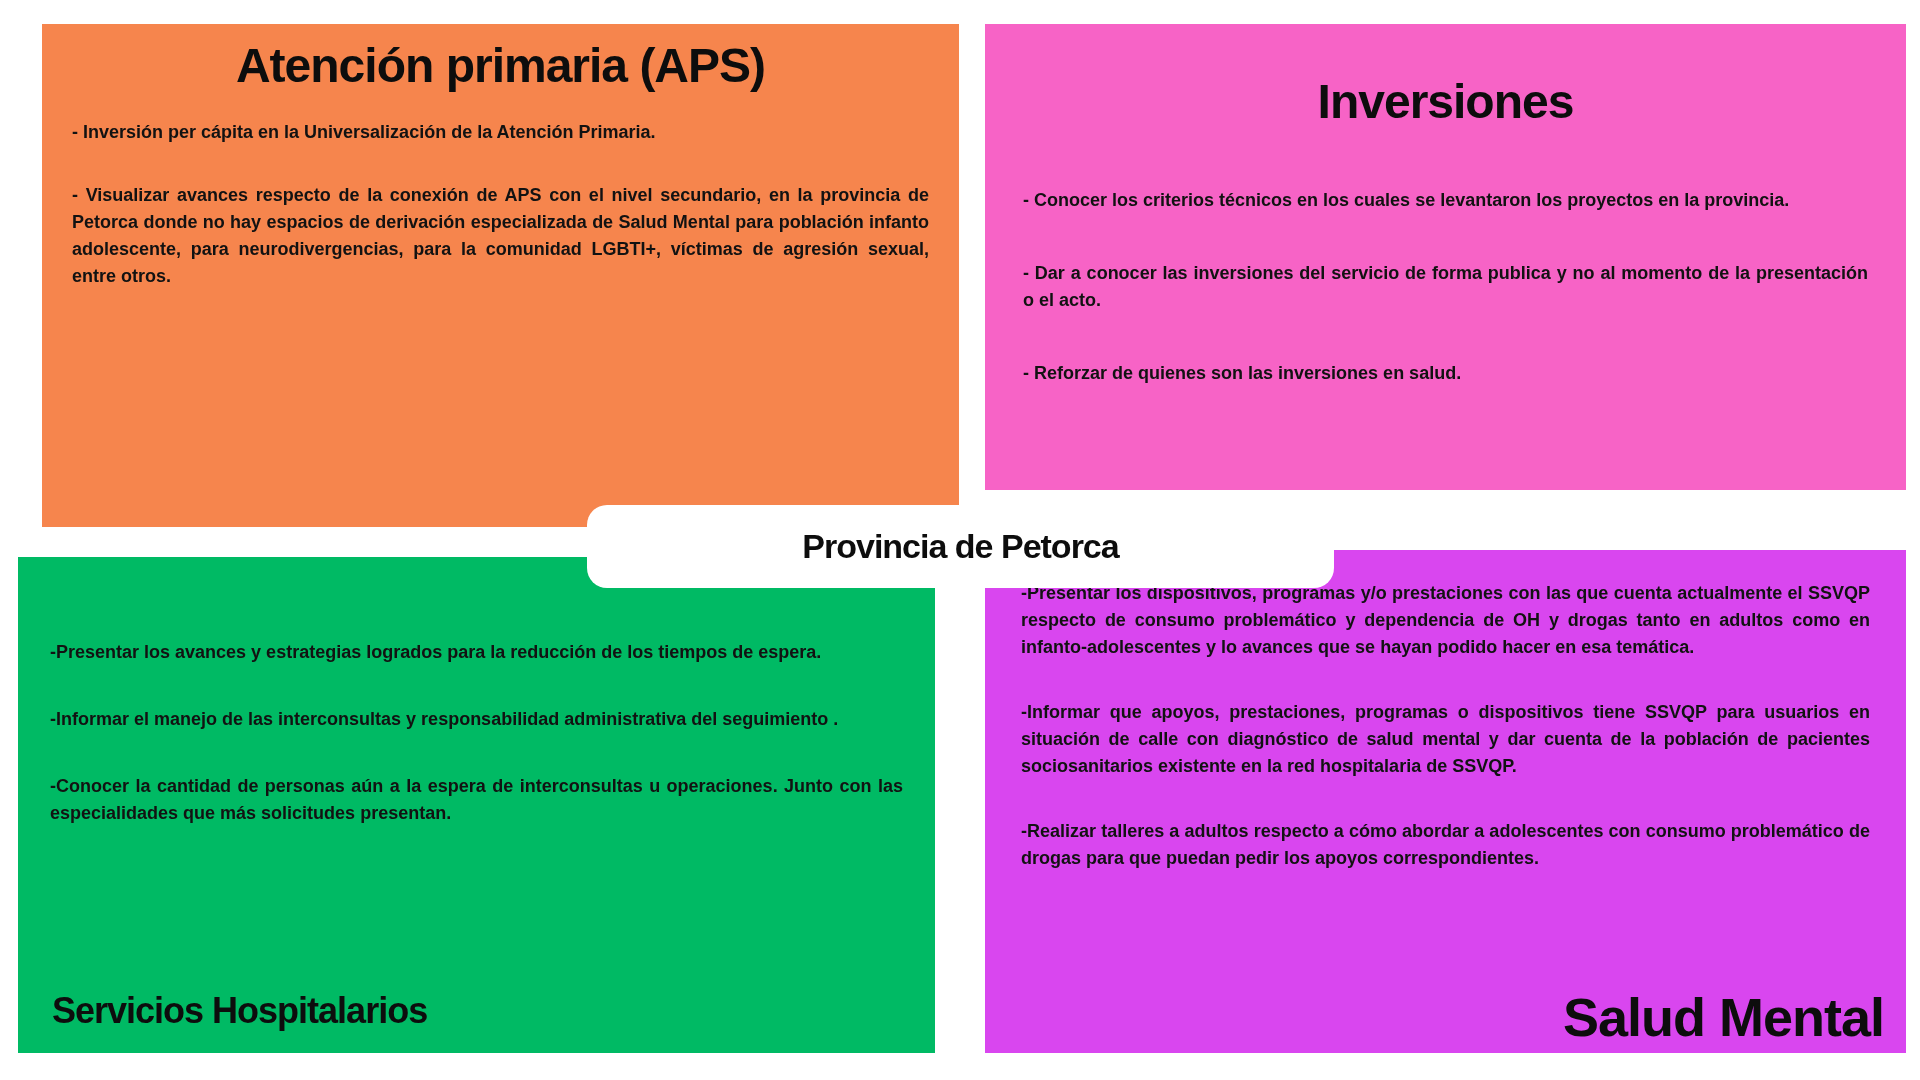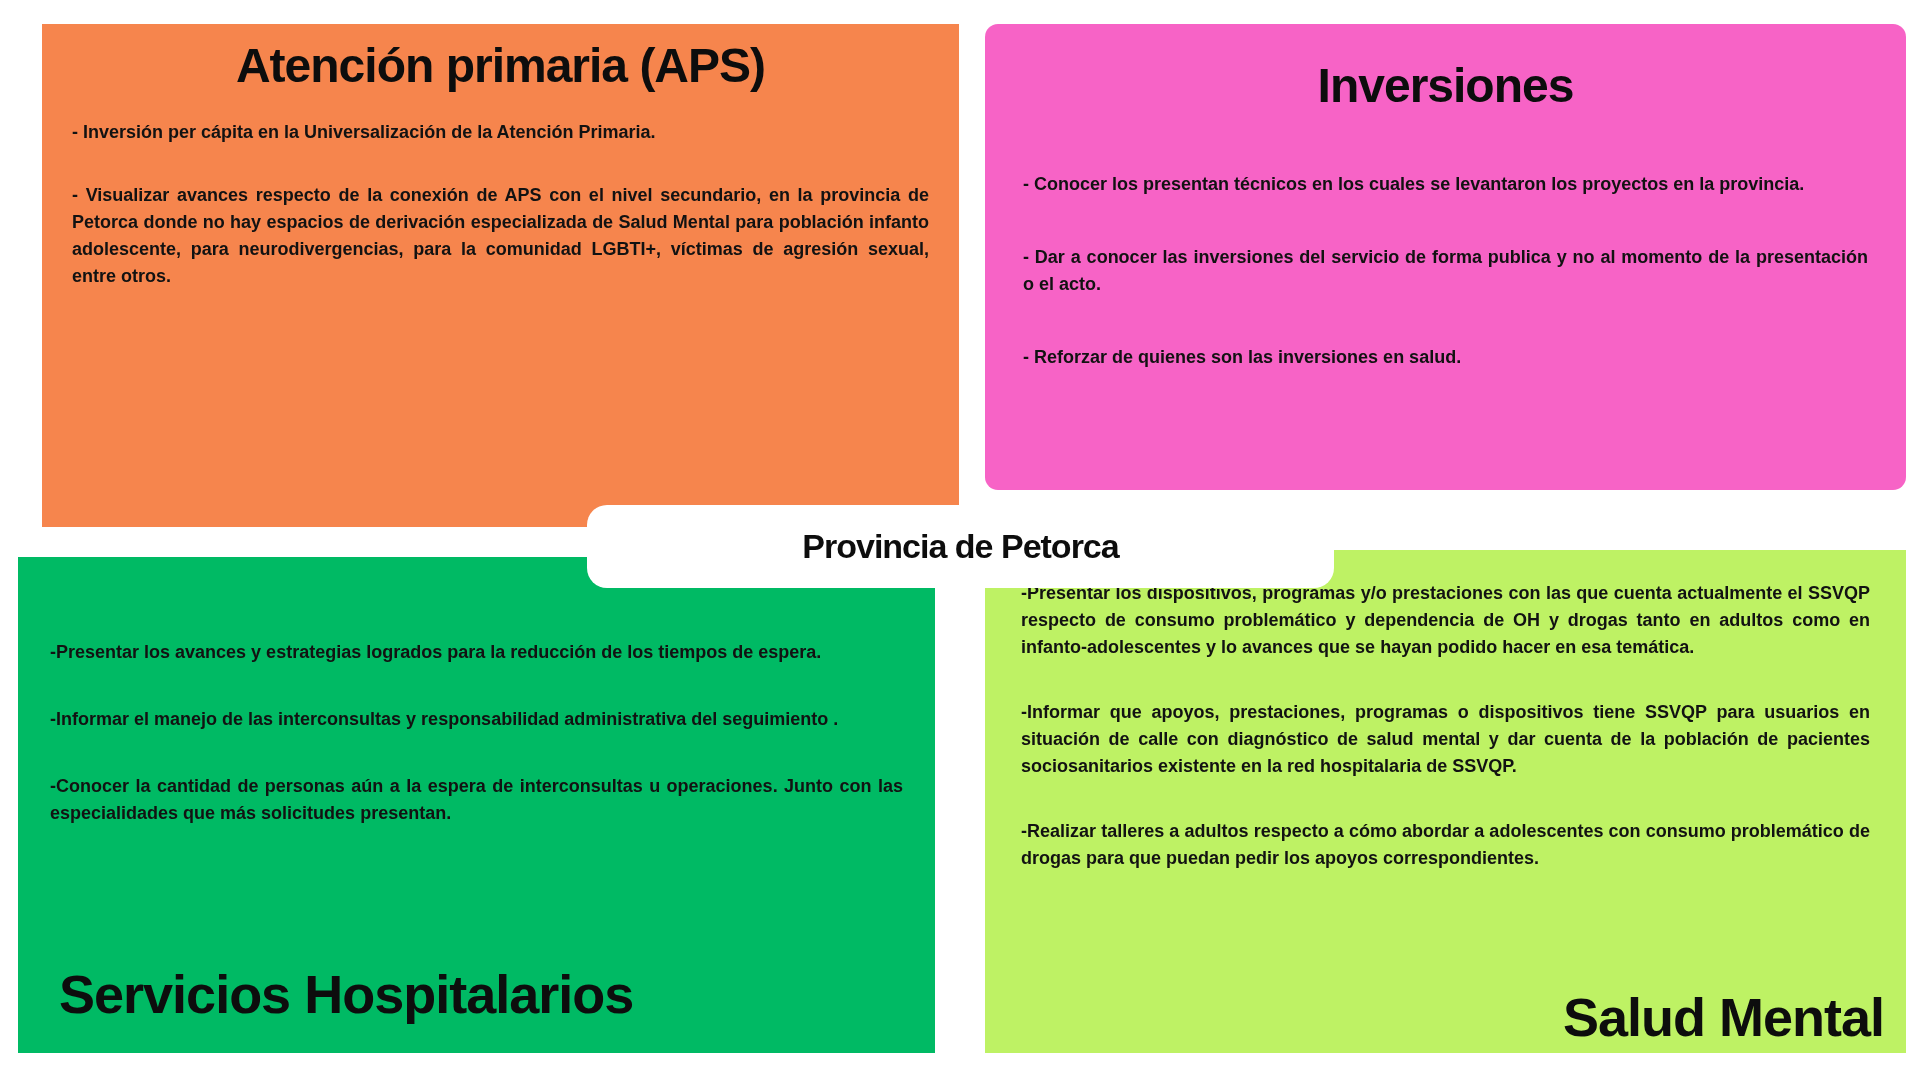--- a/index.html
+++ b/index.html
@@ -26,28 +26,28 @@
     text-align:justify;
     text-justify:inter-word;
   }
   .bullets p:last-child{margin-bottom:0;}
 
   
   #panel-aps{left:18px;top:24px;width:917px;height:503px;padding:12px 30px 16px 30px;margin-left:24px;}
   #panel-aps .panel-title{font-size:48px;text-align:center;margin:4px 0 26px 0;}
 
   
-  #panel-inversiones{left:985px;top:24px;width:921px;height:466px;padding:28px 38px 20px 38px;border-radius:13px;}
+  #panel-inversiones{left:985px;top:24px;width:921px;height:466px;padding:44px 38px 20px 38px;}
   #panel-inversiones .panel-title{font-size:48px;text-align:center;margin:8px 0 58px 0;}
   #panel-inversiones .bullets p{margin-bottom:46px;}
 
   
   #panel-hospitalarios{left:18px;top:557px;width:917px;height:496px;padding:82px 32px 7px 32px;}
   #panel-hospitalarios .panel-title{
-    position:absolute;left:30px;bottom:18px;font-size:54px;margin:11px;text-align:center;
+    position:absolute;left:30px;bottom:18px;font-size:36px;margin:4px;text-align:center;
   }
   #panel-hospitalarios .bullets p{margin-bottom:40px;}
 
   
   #panel-salud-mental{left:985px;top:550px;width:921px;height:503px;padding:30px 36px 20px 36px;}
   #panel-salud-mental .panel-title{
     position:absolute;right:22px;bottom:6px;font-size:54px;margin:0;text-align:right;
   }
   #panel-salud-mental .bullets p{margin-bottom:38px;}
 
@@ -71,36 +71,36 @@
     <h2 class="panel-title">Atención primaria (APS)</h2>
     <div class="bullets">
       <p>- Inversión per cápita en la Universalización de la Atención Primaria.</p>
       <p>- Visualizar avances respecto de la conexión de APS con el nivel secundario, en la provincia de Petorca donde no hay espacios de derivación especializada de Salud Mental para población infanto adolescente, para neurodivergencias, para la comunidad LGBTI+, víctimas de agresión sexual, entre otros.</p>
     </div>
   </section>
 
   <section class="panel" id="panel-inversiones" style="background: rgb(247, 99, 198);">
     <h2 class="panel-title">Inversiones</h2>
     <div class="bullets">
-      <p>- Conocer los presentan técnicos en los cuales se levantaron los proyectos en la provincia.</p>
+      <p>- Conocer los criterios técnicos en los cuales se levantaron los proyectos en la provincia.</p>
       <p>- Dar a conocer las inversiones del servicio de forma publica y no al momento de la presentación o el acto.</p>
       <p>- Reforzar de quienes son las inversiones en salud.</p>
     </div>
   </section>
 
   <section class="panel" id="panel-hospitalarios" style="background: rgb(0, 186, 100);">
     <div class="bullets">
       <p>-Presentar los avances y estrategias logrados para la reducción de los tiempos de espera.</p>
       <p>-Informar el manejo de las interconsultas y responsabilidad administrativa del seguimiento .</p>
       <p>-Conocer la cantidad de personas aún a la espera de interconsultas u operaciones. Junto con las especialidades que más solicitudes presentan.</p>
     </div>
     <h2 class="panel-title">Servicios Hospitalarios</h2>
   </section>
 
-  <section class="panel" id="panel-salud-mental" style="background: #bef264;">
+  <section class="panel" id="panel-salud-mental" style="background: #d946ef;">
     <div class="bullets">
       <p>-Presentar los dispositivos, programas y/o prestaciones con las que cuenta actualmente el SSVQP respecto de consumo problemático y dependencia de OH y drogas tanto en adultos como en infanto-adolescentes y lo avances que se hayan podido hacer en esa temática.</p>
       <p>-Informar que apoyos, prestaciones, programas o dispositivos tiene SSVQP para usuarios en situación de calle con diagnóstico de salud mental y dar cuenta de la población de pacientes sociosanitarios existente en la red hospitalaria de SSVQP.</p>
       <p>-Realizar talleres a adultos respecto a cómo abordar a adolescentes con consumo problemático de drogas para que puedan pedir los apoyos correspondientes.</p>
     </div>
     <h2 class="panel-title">Salud Mental</h2>
   </section>
 
   <div id="province-badge">
     <span class="badge-label">Provincia de Petorca</span>

